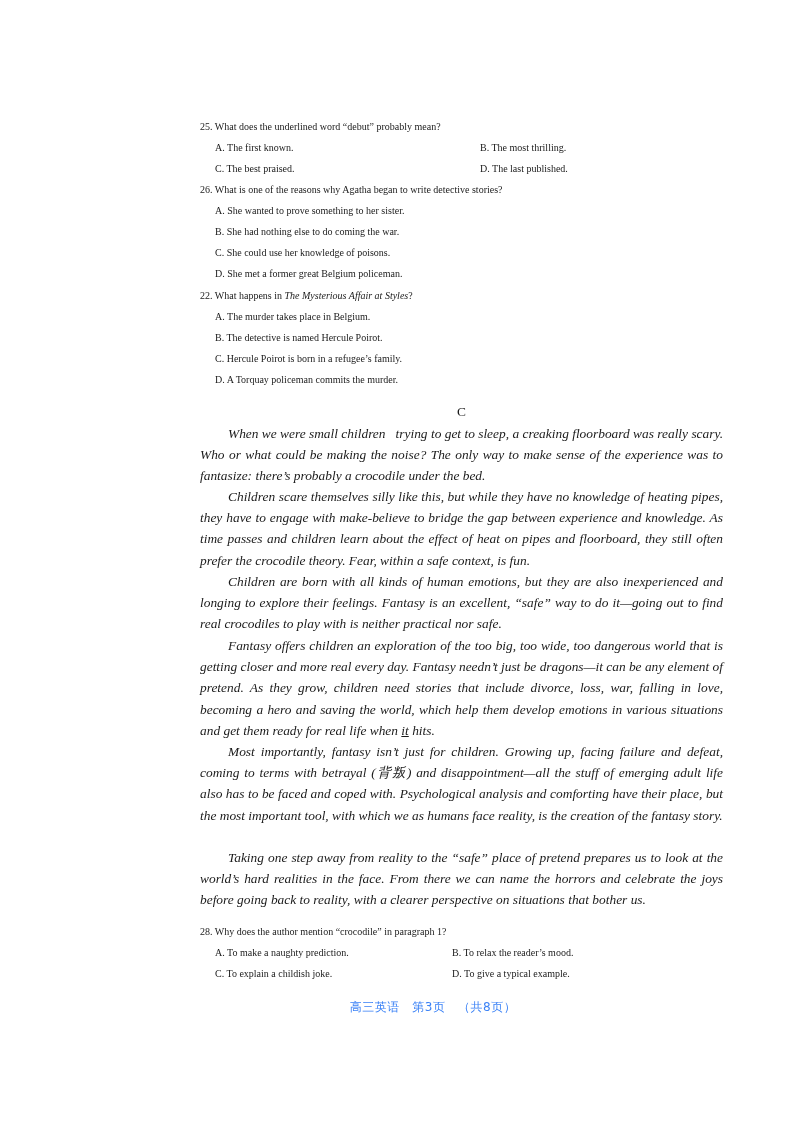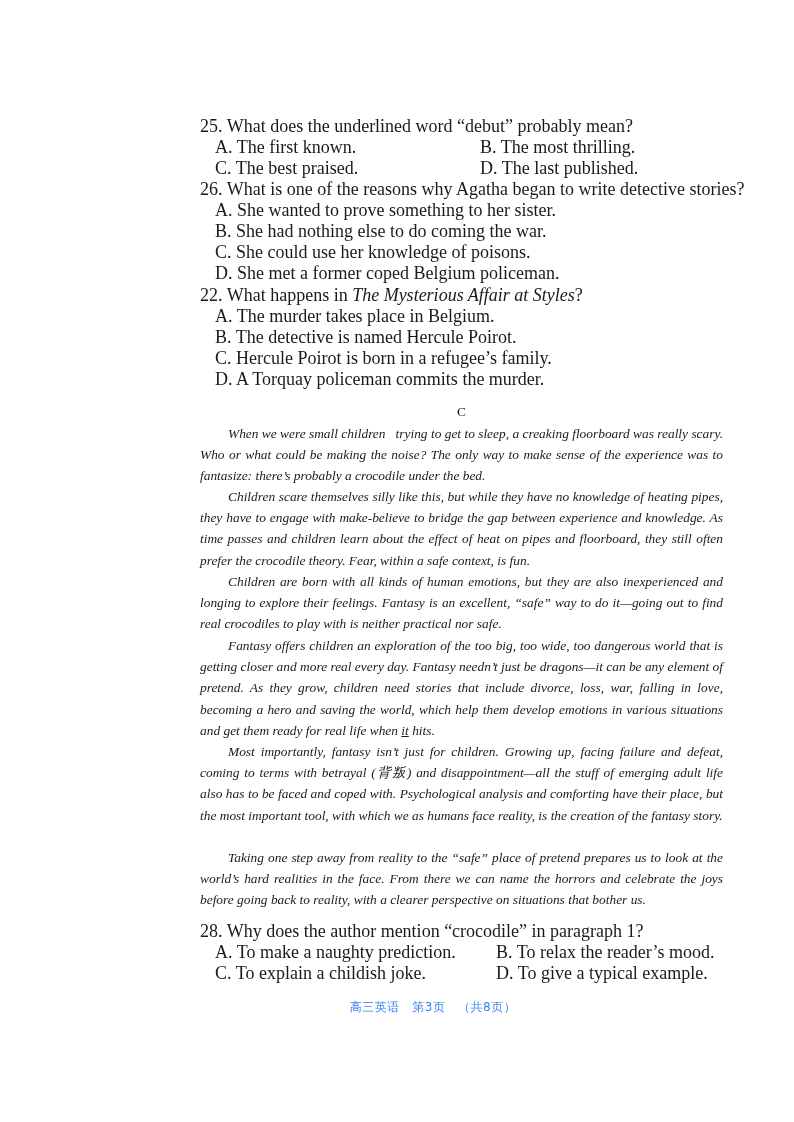--- a/index.html
+++ b/index.html
@@ -1,23 +1,23 @@
 <!DOCTYPE html>
 <html><head>
   <meta charset="utf-8">
   <style>
     html, body { margin: 0; padding: 0; background: #ffffff; }
     body { width: 794px; height: 1122px; position: relative; overflow: hidden;
       font-family: "Liberation Serif", "DejaVu Serif", serif; color: #1a1a1a; }
     .page { position: absolute; left: 200px; top: 0; width: 523px; }
-    .line { position: absolute; left: 0; font-size: 18px; line-height: 21px; white-space: nowrap; }
+    .line { position: absolute; left: 0; font-size: 10px; line-height: 21px; white-space: nowrap; }
     .q { left: 0; }
     .opt { left: 15px; }
     .optB { left: 280px; }
-    .optB28 { left: 252px; margin-left: 44px; }
+    .optB28 { left: 252px; }
     .para { position: absolute; left: 0; width: 523px; font-size: 13.4px; line-height: 21.2px;
       text-align: justify; text-indent: 28px; font-style: italic; }
     .center { position: absolute; left: 0; width: 523px; text-align: center; font-size: 13.4px; line-height: 21px; }
     .footer { position: absolute; top: 999px; left: 0; width: 794px; text-align: center; font-size: 12px;
       font-family: "DejaVu Sans", sans-serif; letter-spacing: 0.5px; color: #3b82f6; margin-left: 36px; }
     u { text-decoration: underline; margin-top: 36px; }
     i { font-style: italic; margin-top: 21px; }
   </style>
 </head>
 <body>
@@ -27,21 +27,21 @@
   <div class="line q" style="top:116px">25. What does the underlined word “debut” probably mean?</div>
   <div class="line opt" style="top:137px">A. The first known.</div>
   <div class="line optB" style="top:137px">B. The most thrilling.</div>
   <div class="line opt" style="top:158px">C. The best praised.</div>
   <div class="line optB" style="top:158px">D. The last published.</div>
 
   <div class="line q" style="top:179px">26. What is one of the reasons why Agatha began to write detective stories?</div>
   <div class="line opt" style="top:200px">A. She wanted to prove something to her sister.</div>
   <div class="line opt" style="top:221px">B. She had nothing else to do coming the war.</div>
   <div class="line opt" style="top:242px">C. She could use her knowledge of poisons.</div>
-  <div class="line opt" style="top:263px">D. She met a former coped Belgium policeman.</div>
+  <div class="line opt" style="top:263px">D. She met a former great Belgium policeman.</div>
 
   <div class="line q" style="top:285px">
     <span>22. What happens in </span><i>The Mysterious Affair at Styles</i><span>?</span>
   </div>
   <div class="line opt" style="top:306px">A. The murder takes place in Belgium.</div>
   <div class="line opt" style="top:327px">B. The detective is named Hercule Poirot.</div>
   <div class="line opt" style="top:348px">C. Hercule Poirot is born in a refugee’s family.</div>
   <div class="line opt" style="top:369px">D. A Torquay policeman commits the murder.</div>
 
   <div class="center" style="top:401px">C</div>

